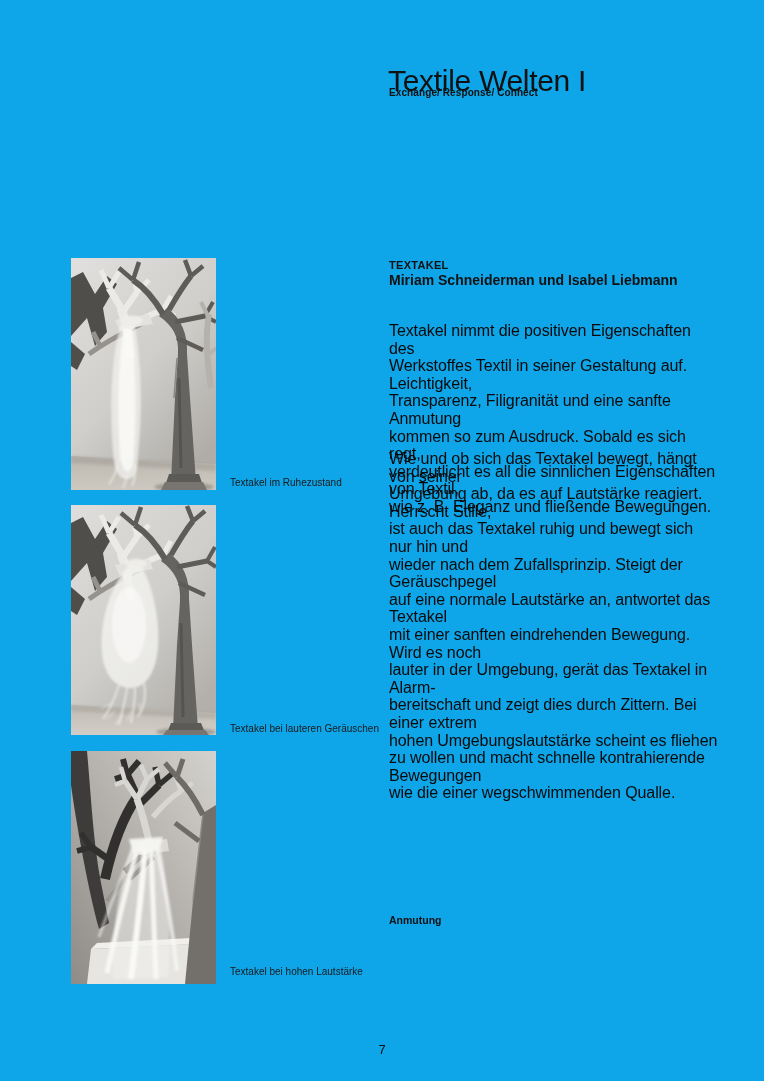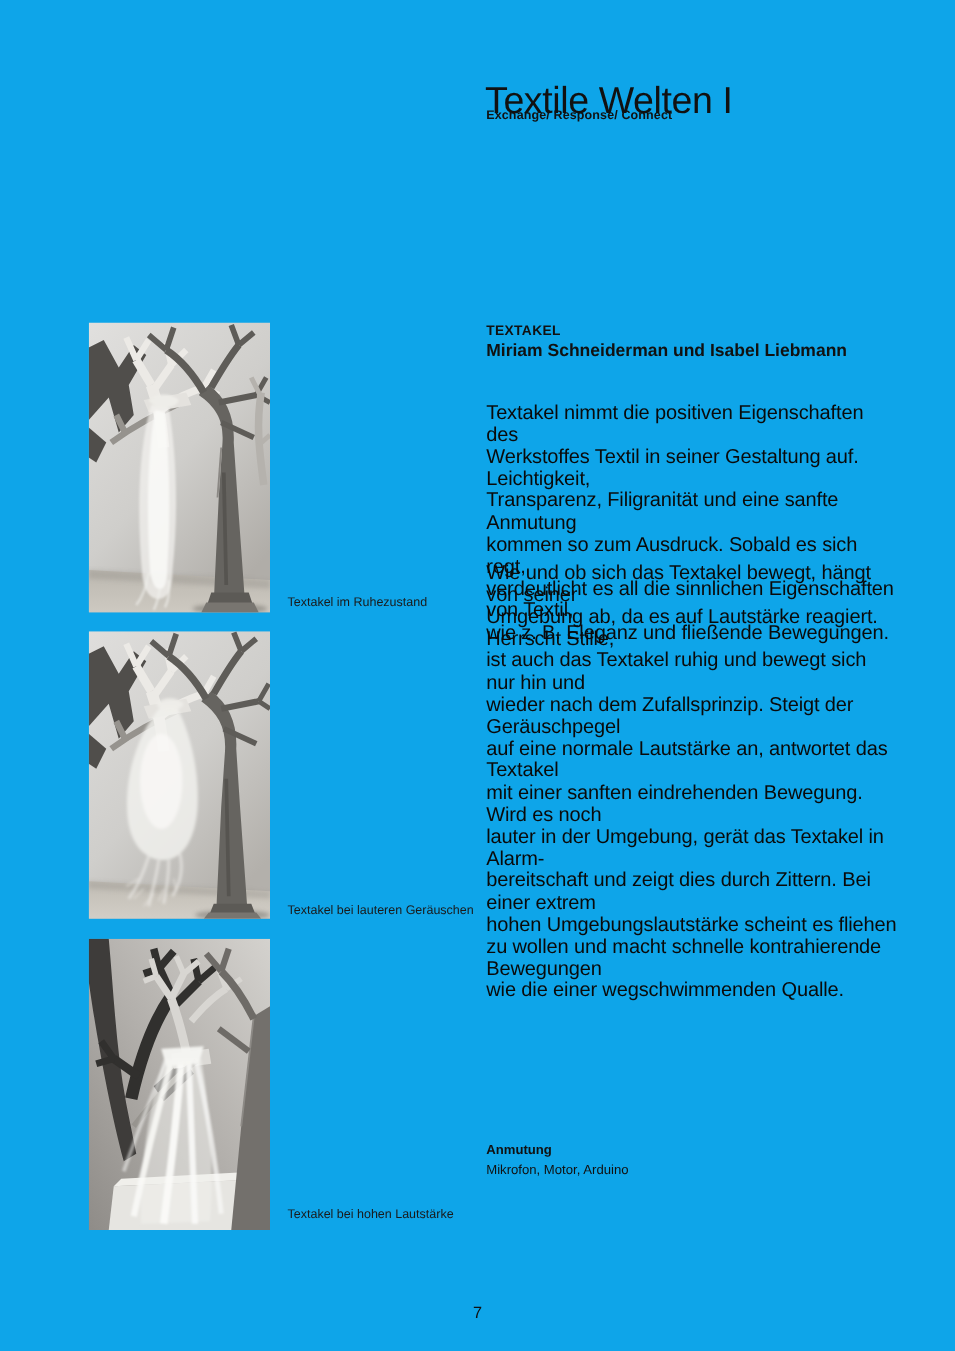--- a/index.html
+++ b/index.html
@@ -291,21 +291,20 @@
 auf eine normale Lautstärke an, antwortet das Textakel
 mit einer sanften eindrehenden Bewegung. Wird es noch
 lauter in der Umgebung, gerät das Textakel in Alarm-
 bereitschaft und zeigt dies durch Zittern. Bei einer extrem
 hohen Umgebungslautstärke scheint es fliehen
 zu wollen und macht schnelle kontrahierende Bewegungen
 wie die einer wegschwimmenden Qualle.</p>
 
     <div class="spec-block spec-1">
       <div class="spec-label">Anmutung</div>
-      <div class="spec-value">Mikrofon, Motor, Arduino</div>
     </div>
     <div class="spec-block spec-2">
     </div>
   </div>
 
   <div class="page-number">7</div>
 
 </div>
 
 </body></html>

